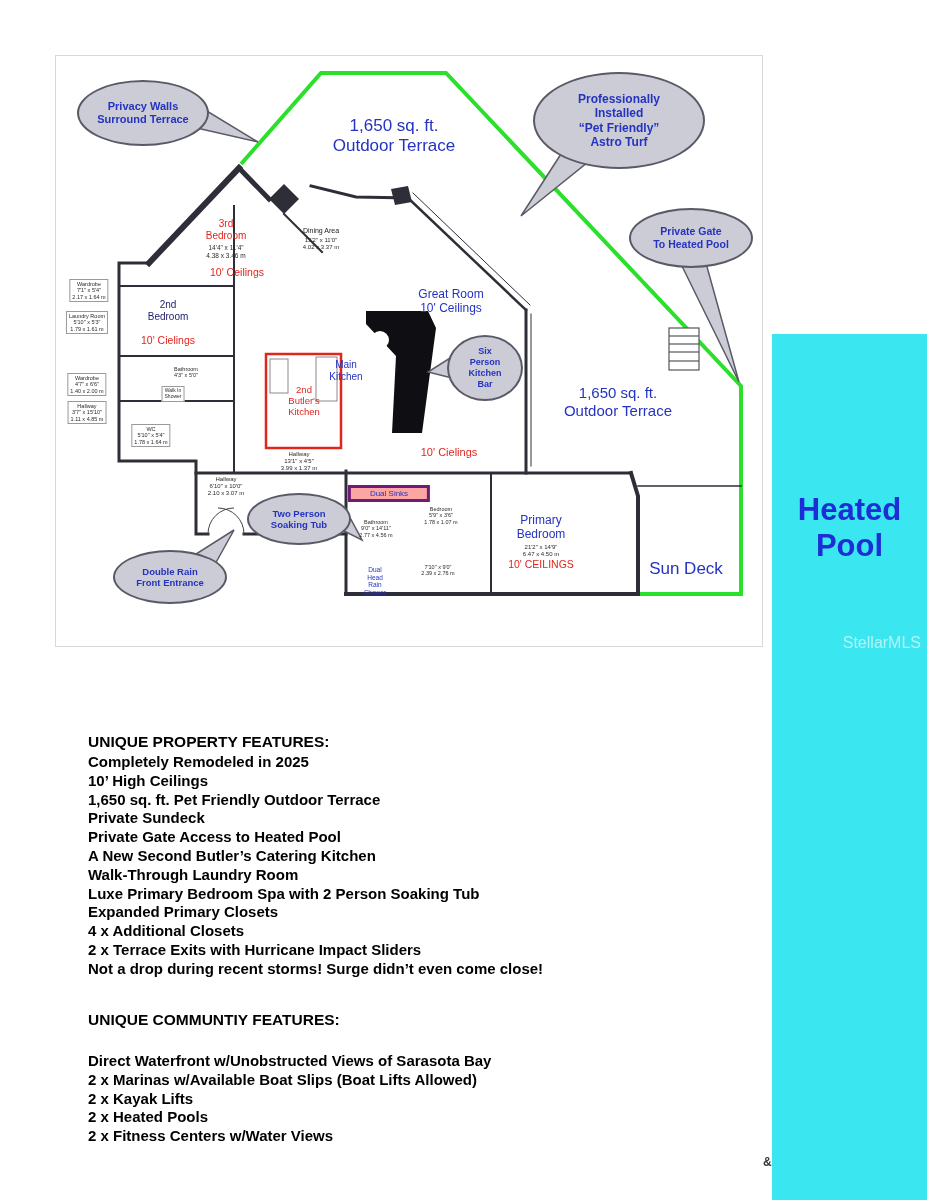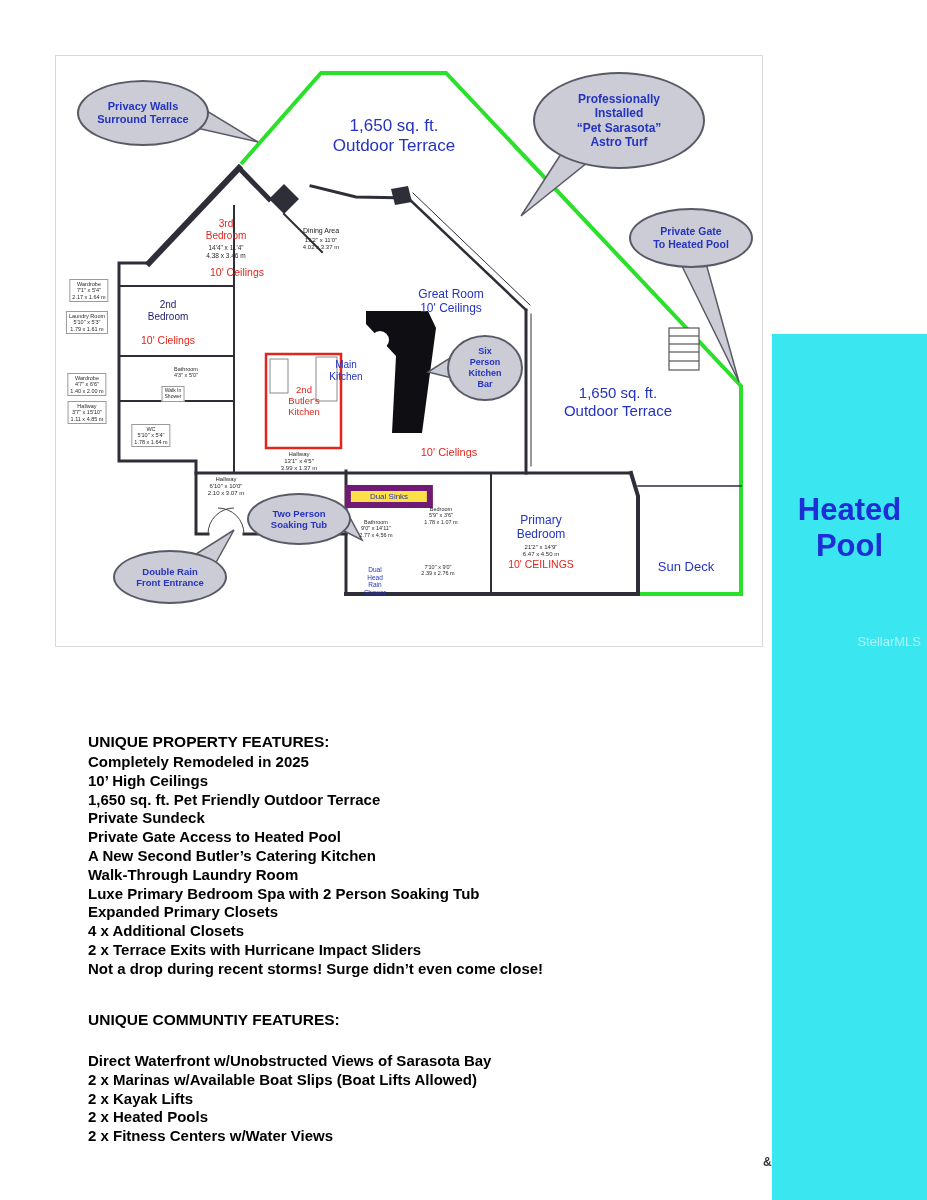--- a/index.html
+++ b/index.html
@@ -10,29 +10,29 @@
         border:1px solid #d8d8d8;}
   #plan svg{position:absolute;left:0;top:0;z-index:1;}
   .lbl{position:absolute;transform:translateX(-50%);white-space:pre-line;text-align:center;
        font-weight:normal;line-height:1.18;z-index:2;}
   .blue{color:#2433c0;}
   .red{color:#e0251c;}
   .navy{color:#1c1c6e;}
   .dark{color:#1a1a1a;}
   .dims{font-weight:normal;color:#2a2a2a;}
   .boxed{border:1px solid #9a9a9a;background:#fff;padding:1px 2px;}
-  .boxed2{border:6px solid #701a75;background:#fde047;padding:1px 19px;}
+  .boxed2{border:3px solid #701a75;background:#fca5a5;padding:1px 19px;}
   .bubble{position:absolute;background:#cbccd6;border:2px solid #5a5a66;border-radius:50%;
           display:flex;align-items:center;justify-content:center;text-align:center;
           white-space:pre-line;font-weight:bold;color:#2433c0;z-index:3;line-height:1.2;}
   
   #pool{position:absolute;left:772px;top:294px;width:155px;height:903px;background:#3ae6f0;margin-top:40px;}
   #pool-label{padding-top:158px;text-align:center;white-space:pre-line;font-size:31px;
               font-weight:bold;color:#1d2ed6;line-height:1.15;}
-  #watermark{position:absolute;right:6px;top:300px;font-size:13px;color:rgba(255,255,255,0.6);}
+  #watermark{position:absolute;right:6px;top:300px;font-size:16px;color:rgba(255,255,255,0.6);}
   #ampersand{position:absolute;left:763px;top:1155px;font-size:12px;color:#333;font-weight:bold;}
   
   #title-block{position:absolute;left:0;top:666px;width:772px;text-align:center;
                font-weight:bold;font-size:15.5px;line-height:19px;color:#000;}
   .section-header{position:absolute;left:88px;font-weight:bold;font-size:15.5px;color:#000;}
   .features{position:absolute;left:88px;}
   .features ul{list-style:none;margin:0;padding:0;font-weight:bold;font-size:15px;
                line-height:18.8px;color:#000;}
 </style>
 </head>
@@ -171,27 +171,27 @@
 Head
 Rain
 Shower</div>
 
     <div class="lbl blue" style="left:485px;top:457px;font-size:12px;">Primary
 Bedroom</div>
     <div class="lbl dims" style="left:485px;top:488px;font-size:6px;">21'2" x 14'9"
 6.47 x 4.50 m</div>
     <div class="lbl red" style="left:485px;top:502px;font-size:10.5px;">10' CEILINGS</div>
 
-    <div class="lbl blue" style="left:630px;top:503px;font-size:13px;">Sun Deck</div>
+    <div class="lbl blue" style="left:630px;top:503px;font-size:17px;">Sun Deck</div>
 
     <div class="bubble" style="left:21px;top:24px;width:128px;height:62px;font-size:11px;">Privacy Walls
 Surround Terrace</div>
     <div class="bubble" style="left:477px;top:16px;width:168px;height:93px;font-size:12px;">Professionally
 Installed
-“Pet Sarasota”
+“Pet Friendly”
 Astro Turf</div>
     <div class="bubble" style="left:573px;top:152px;width:120px;height:56px;font-size:10.5px;">Private Gate
 To Heated Pool</div>
     <div class="bubble" style="left:391px;top:279px;width:72px;height:62px;font-size:9px;">Six
 Person
 Kitchen
 Bar</div>
     <div class="bubble" style="left:191px;top:437px;width:100px;height:48px;font-size:9.5px;">Two Person
 Soaking Tub</div>
     <div class="bubble" style="left:57px;top:494px;width:110px;height:50px;font-size:9.5px;">Double Rain

